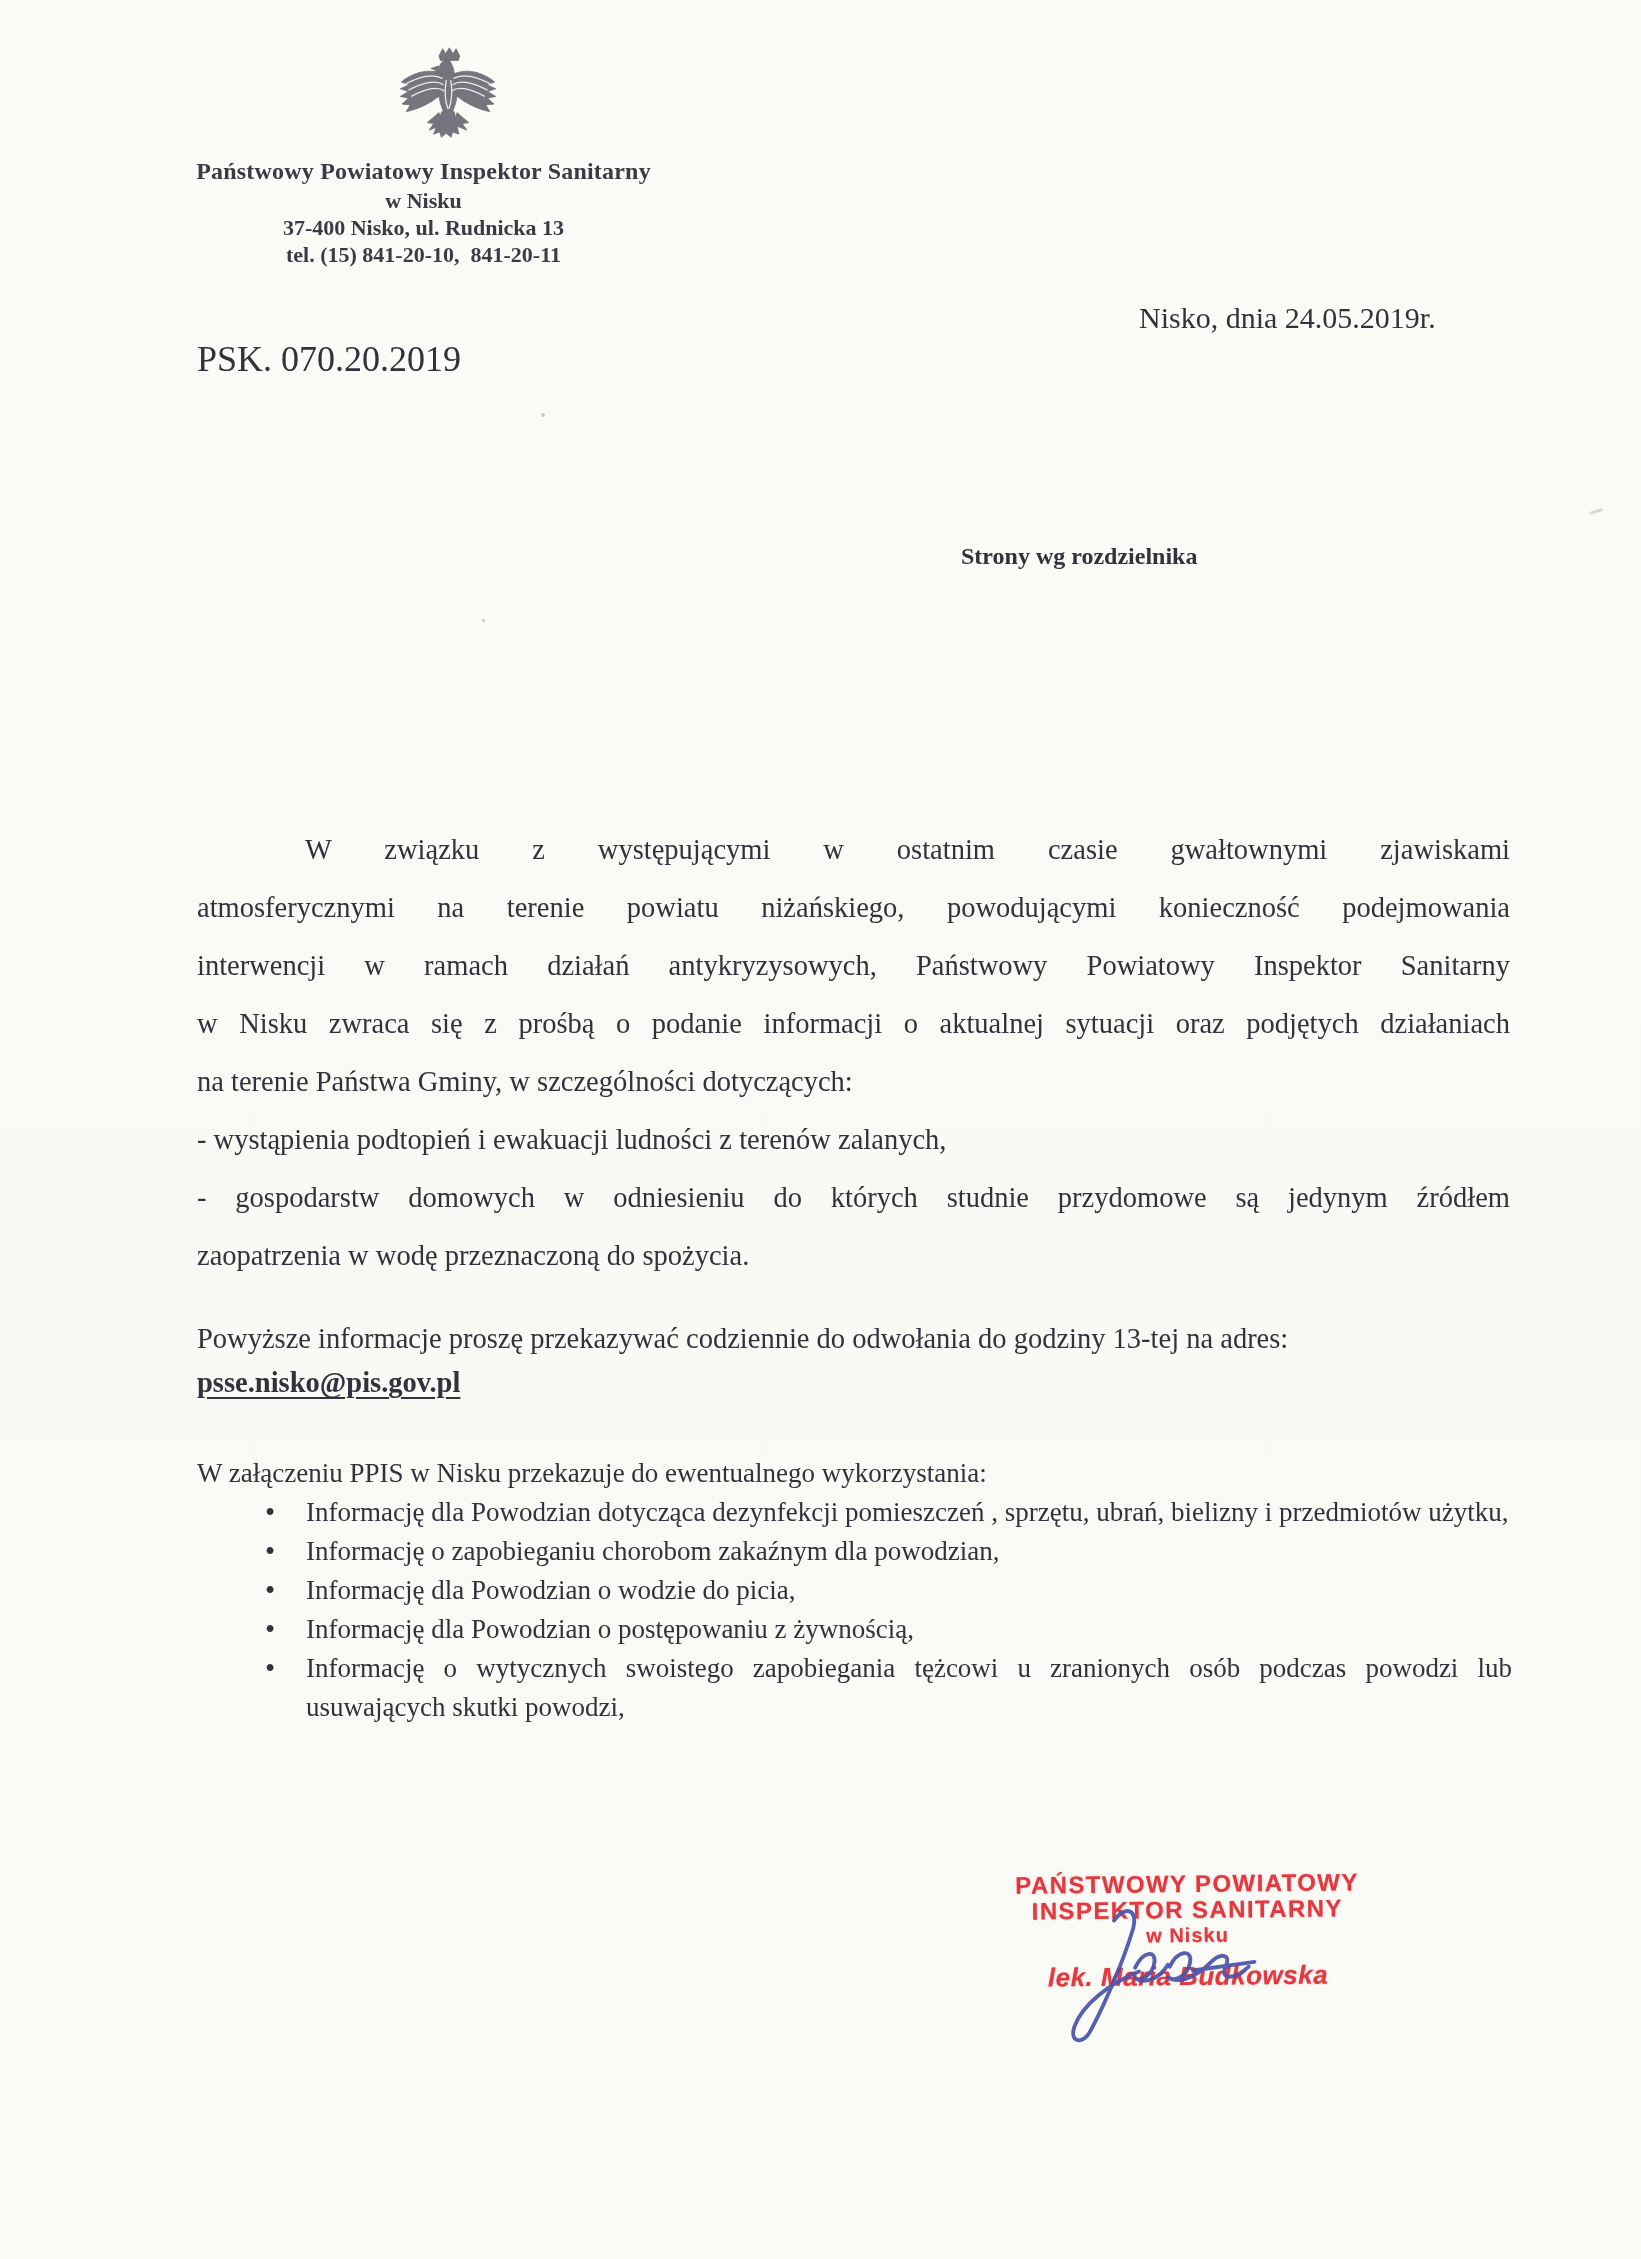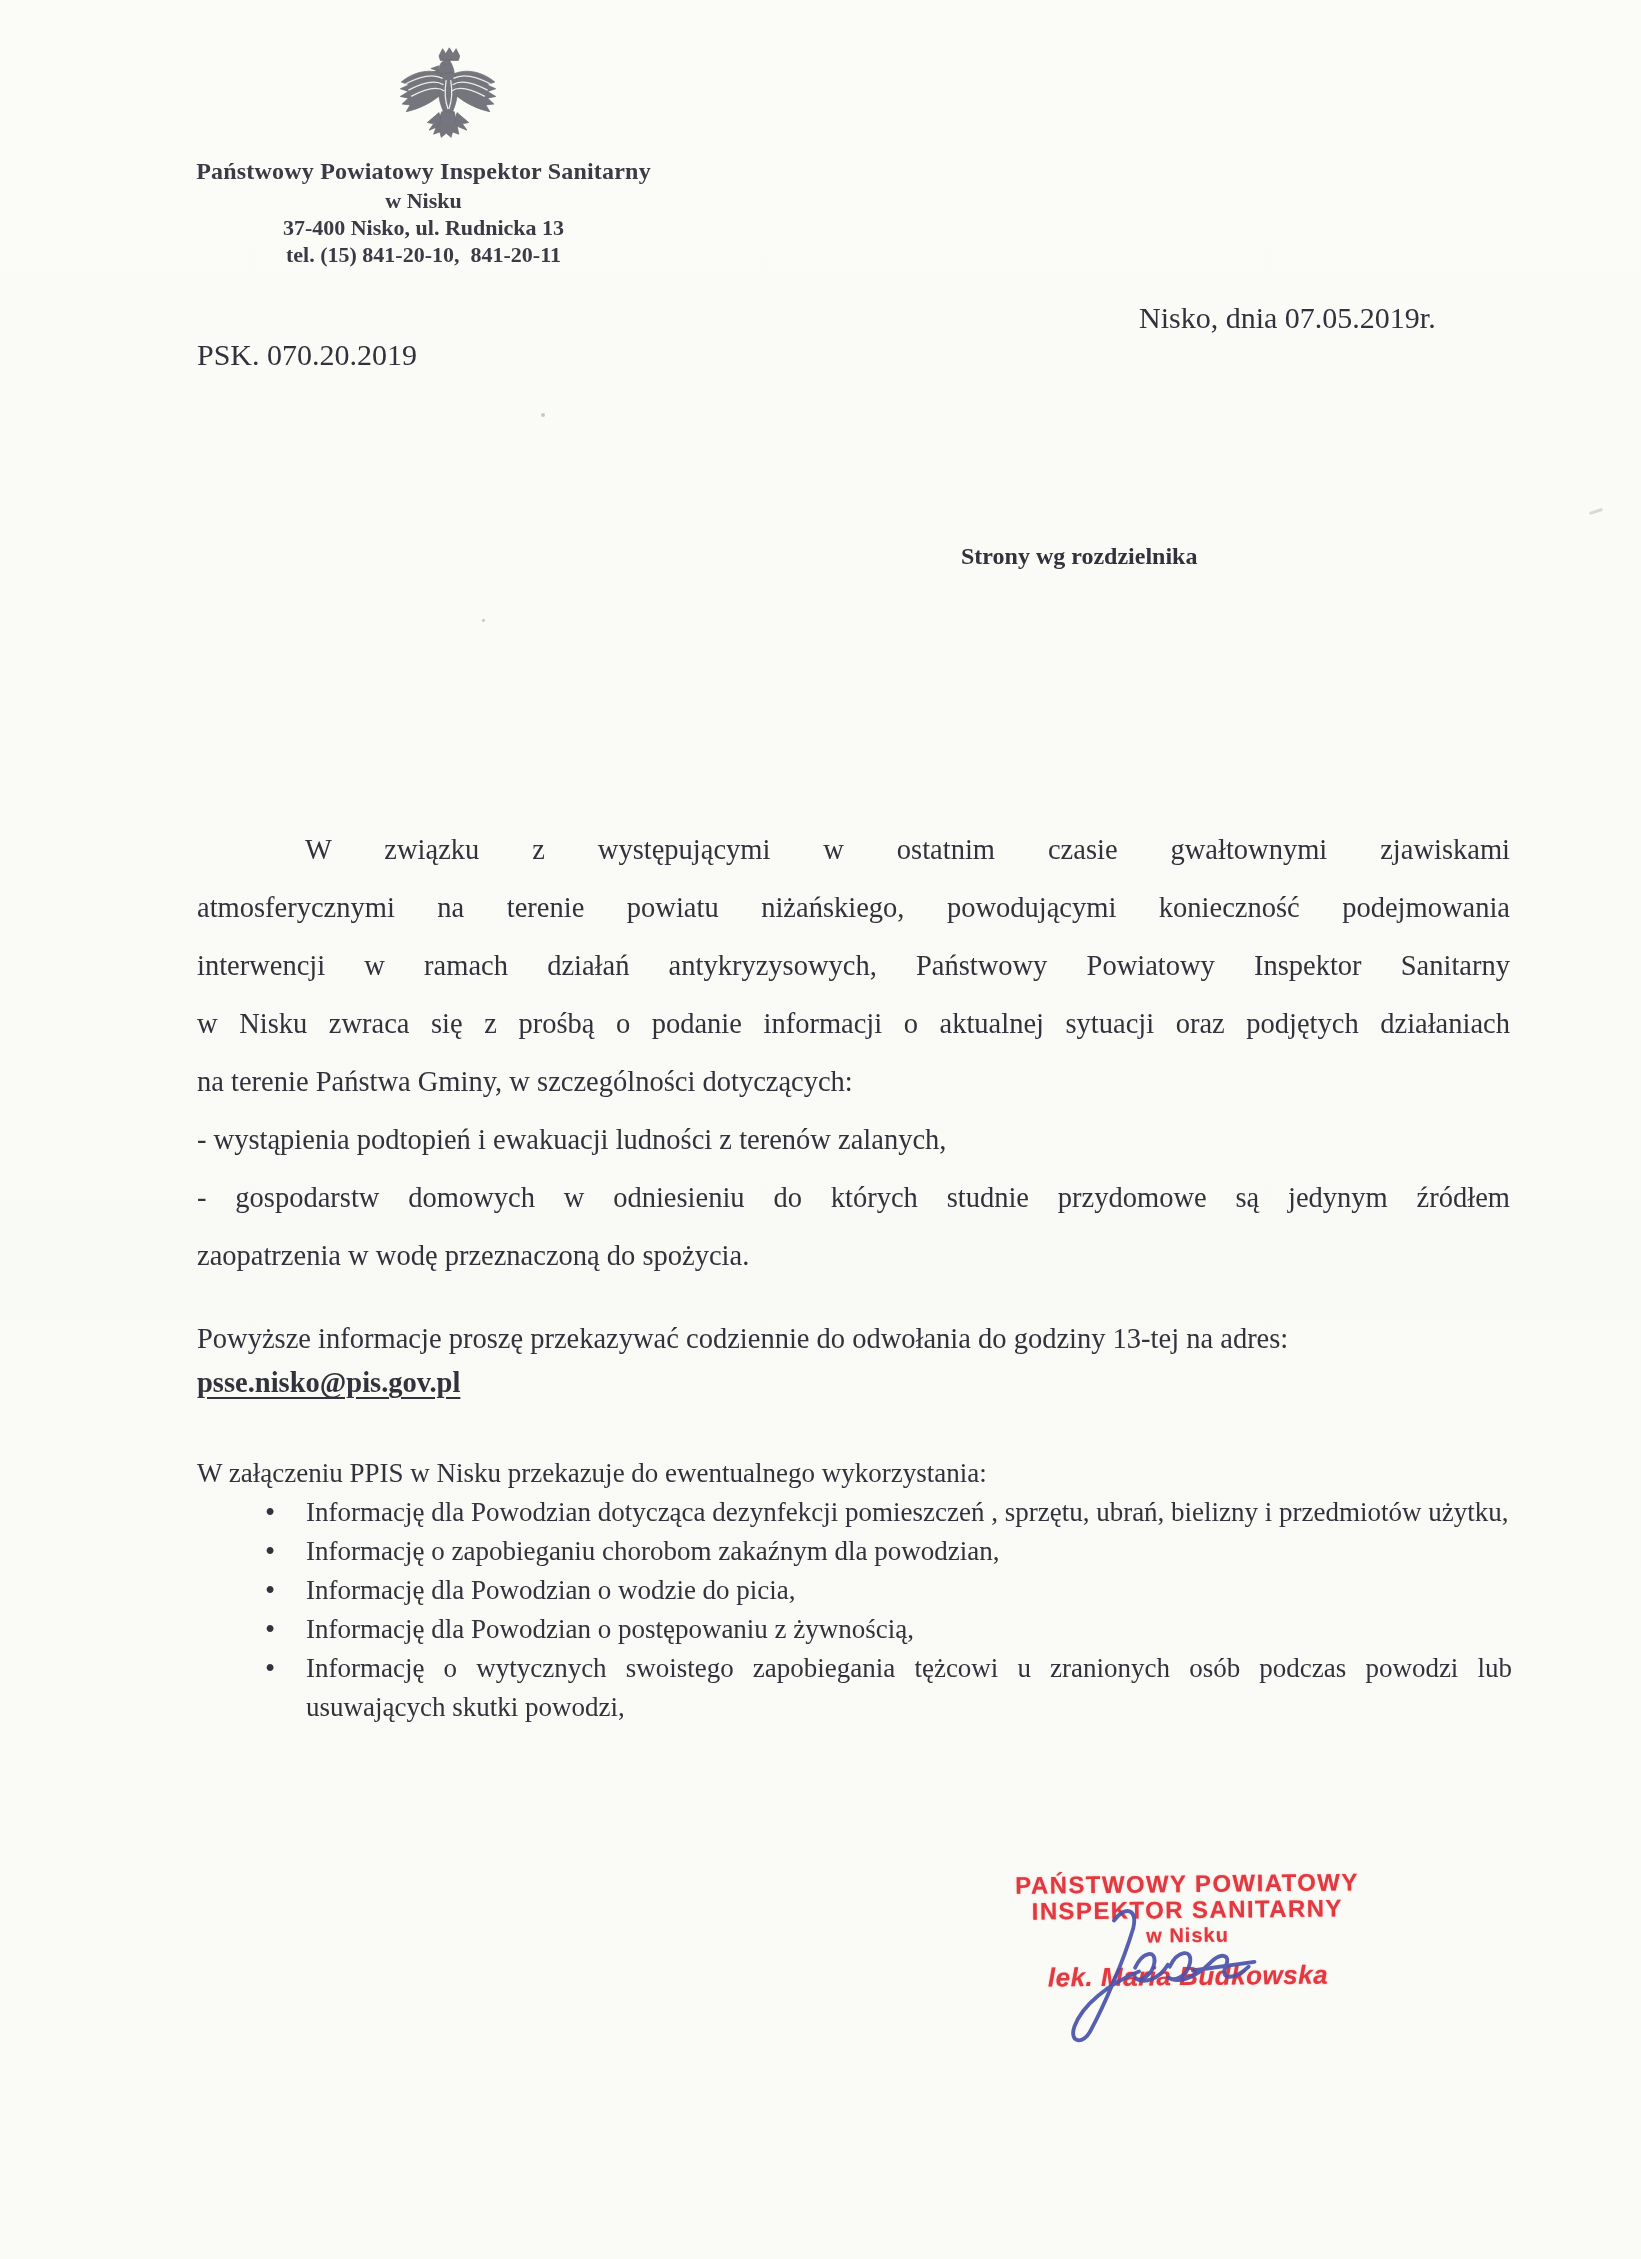--- a/index.html
+++ b/index.html
@@ -16,21 +16,21 @@
     overflow:hidden;
     padding-left:48px;
   }
   
   .emblem{position:absolute; left:392px; top:46px; width:112px; height:108px; opacity:.85;}
   .letterhead{position:absolute; left:191px; top:156px; width:465px; text-align:center; font-weight:bold; color:#3b3b46;}
   .lh1{font-size:24px; line-height:31px; letter-spacing:0.2px;}
   .lh2,.lh3,.lh4{font-size:22px; line-height:27px;}
   
   .place-date{position:absolute; left:1139px; top:301px; font-size:30px; white-space:nowrap;}
-  .reference{position:absolute; left:197px; top:338px; font-size:30px; white-space:nowrap;}
+  .reference{position:absolute; left:197px; top:338px; font-size:36px; white-space:nowrap;}
   .addressee{position:absolute; left:961px; top:543px; font-size:24px; font-weight:bold; white-space:nowrap;}
   
   .body1{position:absolute; left:197px; top:821px; width:1313px; font-size:28.5px; line-height:58px;}
   .body1 .ln{min-height:58px;}
   .just{text-align:justify; text-align-last:justify;}
   .indent{text-indent:108px;}
   .body2{position:absolute; left:197px; top:1317px; width:1313px; font-size:28.5px; line-height:44px;}
   .email{font-weight:bold; text-decoration:underline; text-underline-offset:4.8px; text-decoration-thickness:2.4px;}
   .body3{position:absolute; left:197px; top:1454px; width:1315px; font-size:27px; line-height:39px;}
   .body3 ul{list-style:none; padding-left:109px; margin:0;}
@@ -91,21 +91,21 @@
     </svg>
   </div>
 
   <div class="letterhead">
     <div class="lh1">Państwowy Powiatowy Inspektor Sanitarny</div>
     <div class="lh2">w Nisku</div>
     <div class="lh3">37-400 Nisko, ul. Rudnicka 13</div>
     <div class="lh4">tel. (15) 841-20-10,&nbsp; 841-20-11</div>
   </div>
 
-  <div class="place-date">Nisko, dnia 07.05.2019r.</div>
+  <div class="place-date">Nisko, dnia 24.05.2019r.</div>
   <div class="reference">PSK. 070.20.2019</div>
 
   <div class="addressee">Strony wg rozdzielnika</div>
 
   <div class="body1">
     <div class="ln just indent">W związku z występującymi w ostatnim czasie gwałtownymi zjawiskami</div>
     <div class="ln just">atmosferycznymi na terenie powiatu niżańskiego, powodującymi konieczność podejmowania</div>
     <div class="ln just">interwencji w ramach działań antykryzysowych, Państwowy Powiatowy Inspektor Sanitarny</div>
     <div class="ln just">w Nisku zwraca się z prośbą o podanie informacji o aktualnej sytuacji oraz podjętych działaniach</div>
     <div class="ln">na terenie Państwa Gminy, w szczególności dotyczących:</div>

